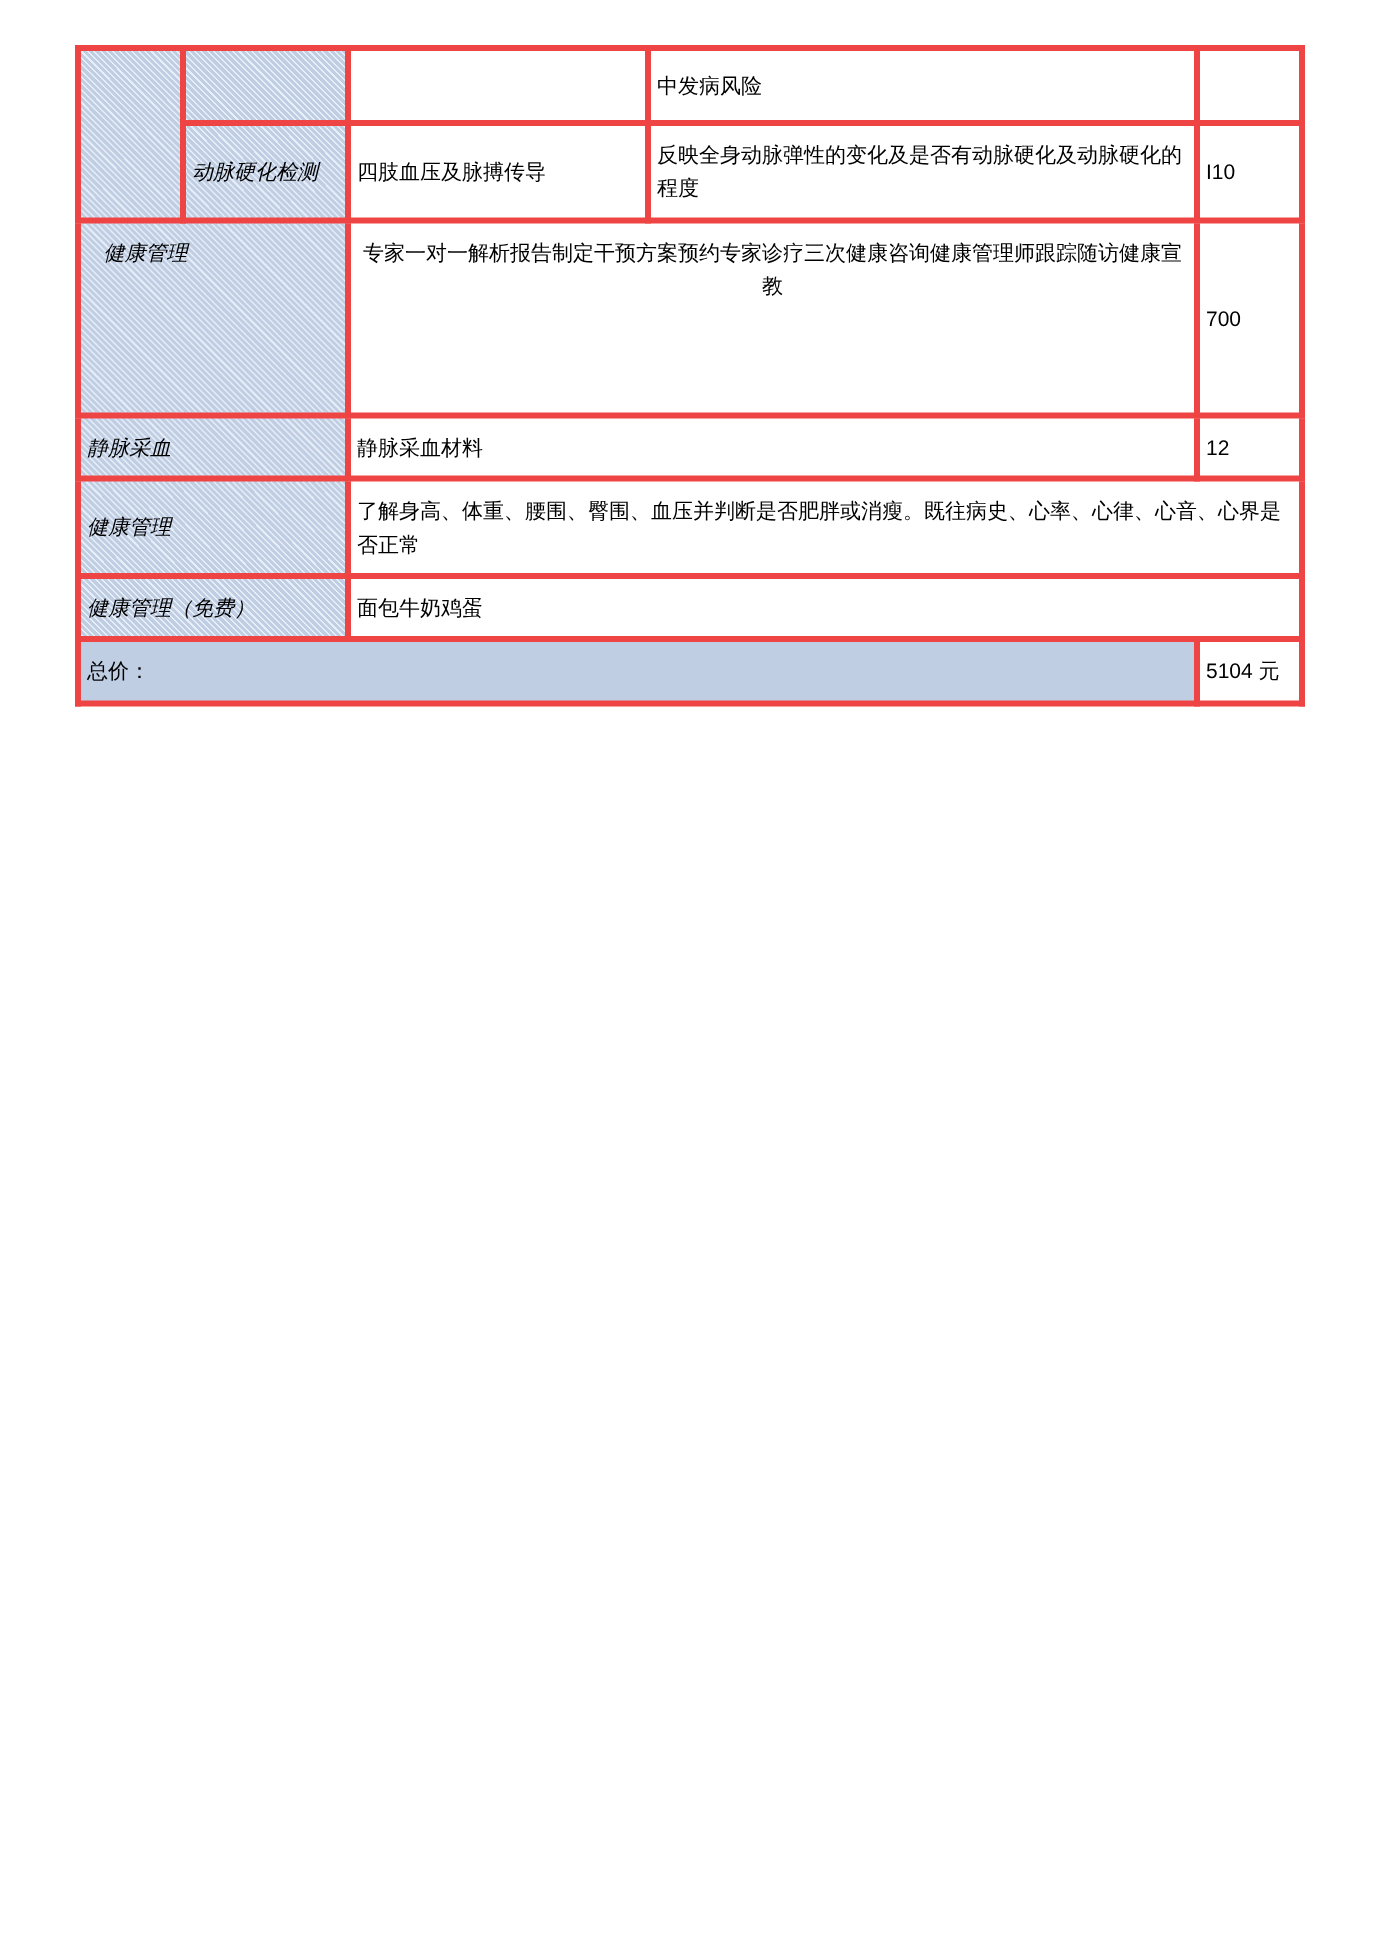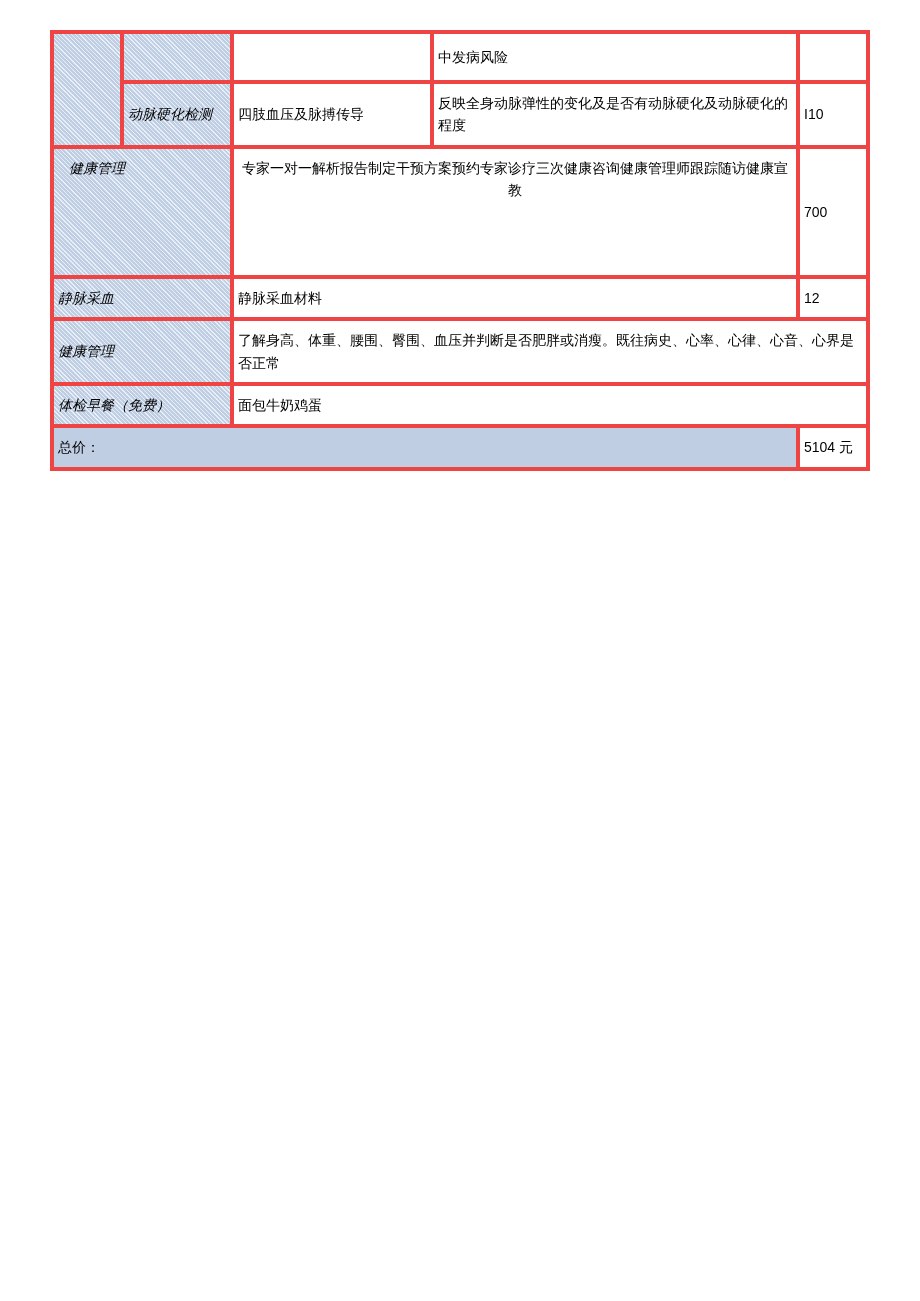--- a/index.html
+++ b/index.html
@@ -99,21 +99,21 @@
       <td colspan="2">静脉采血材料</td>
       <td class="col-price">12</td>
     </tr>
 
     <tr>
       <td colspan="2" class="hatched">健康管理</td>
       <td colspan="3" class="text-center">了解身高、体重、腰围、臀围、血压并判断是否肥胖或消瘦。既往病史、心率、心律、心音、心界是否正常</td>
     </tr>
 
     <tr>
-      <td colspan="2" class="hatched">体检早餐（免费）</td>
+      <td colspan="2" class="hatched">健康管理（免费）</td>
       <td colspan="3">面包牛奶鸡蛋</td>
     </tr>
 
     <tr>
       <td colspan="4" class="text-center">总价：</td>
       <td class="col-price">5104 元</td>
     </tr>
   </tbody>
 </table>
 

